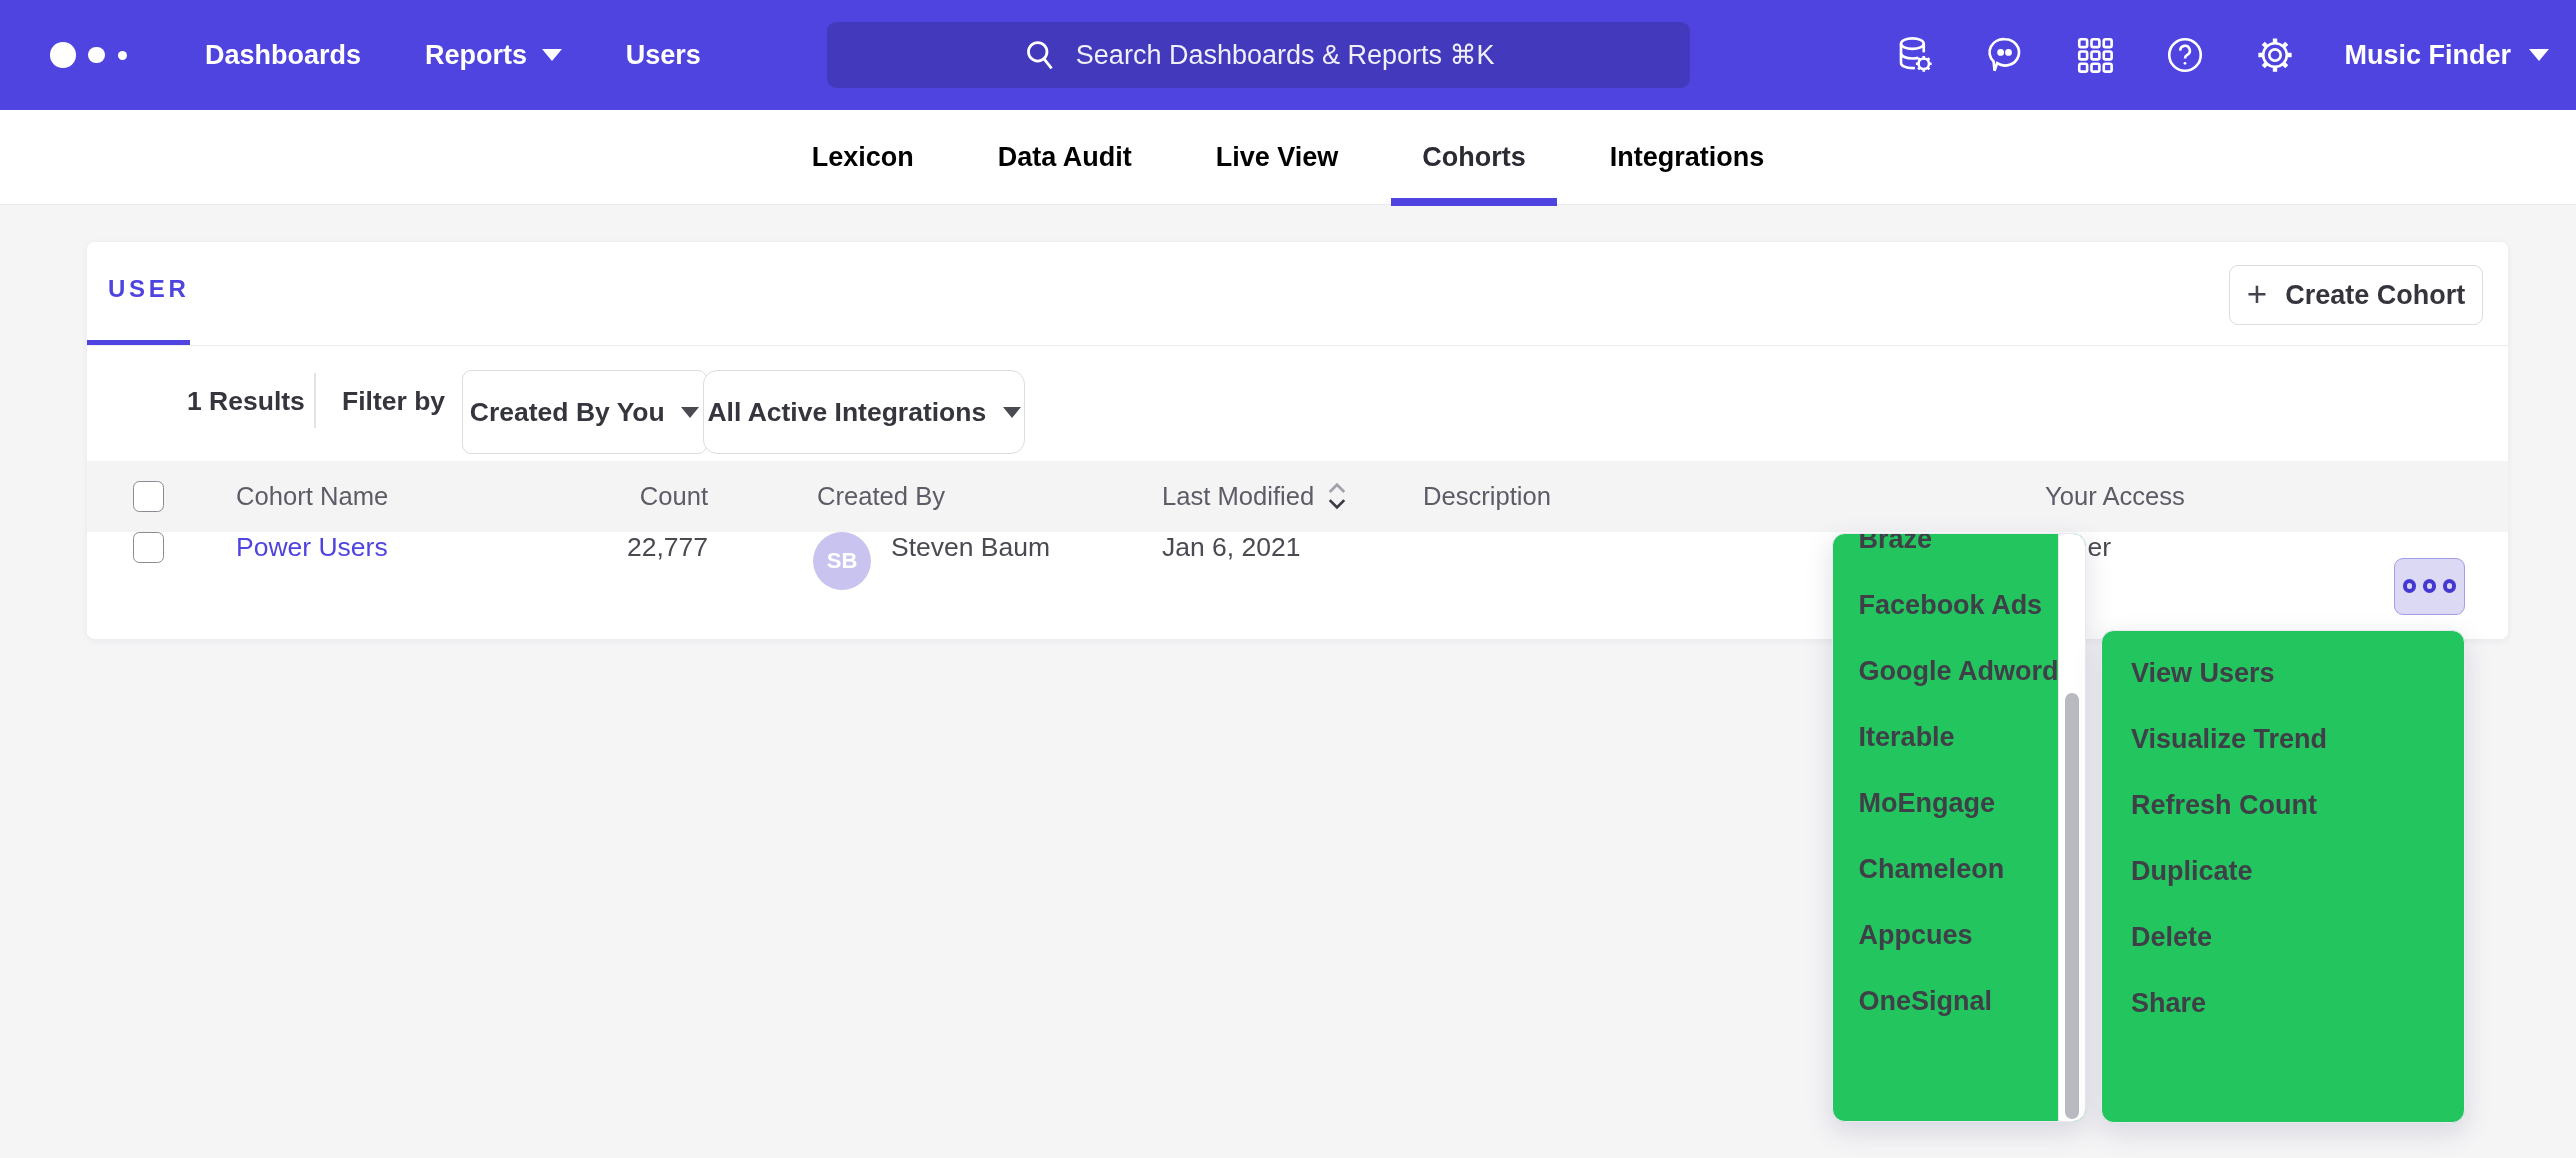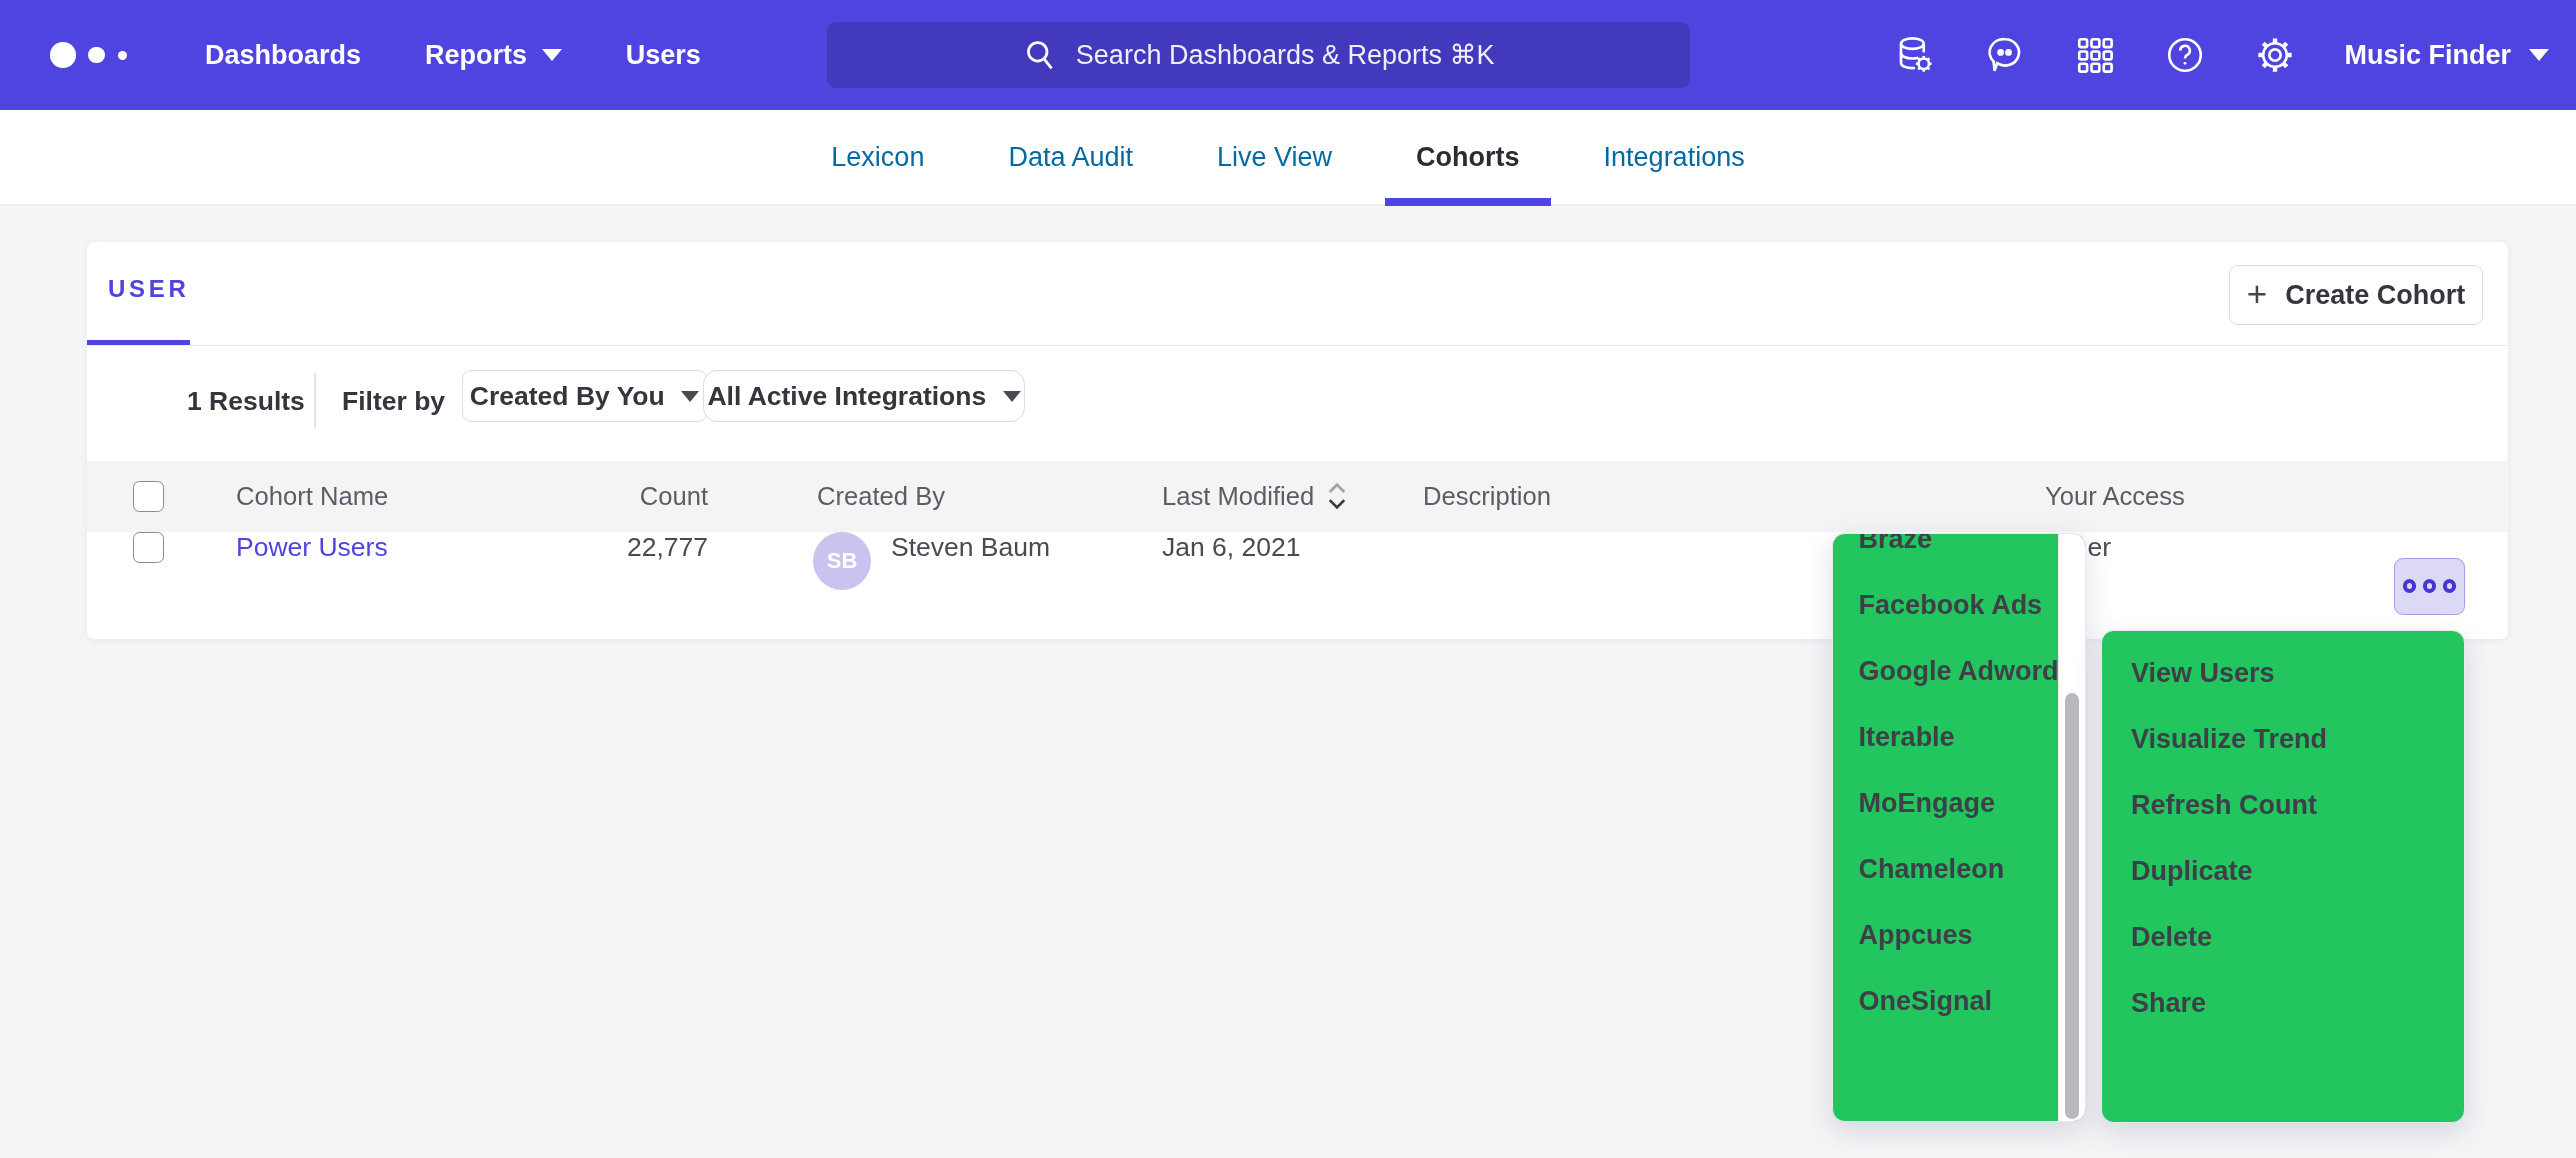--- a/index.html
+++ b/index.html
@@ -32,22 +32,22 @@
   .topbar-right { position:absolute; right:27px; top:0; height:110px; display:flex; align-items:center; gap:48px; }
   .tb-icon { width:42px; height:42px; display:flex; align-items:center; justify-content:center; cursor:pointer; }
   .project { color:#fff; font-size:27px; font-weight:700; display:flex; align-items:center; gap:18px; cursor:pointer; }
   
   .tabbar {
     position:absolute; left:0; top:110px; width:2576px; height:95px;
     background:#fff; border-bottom:1.8px solid #e9e9ec;
     display:flex; align-items:center; justify-content:center; gap:22px;
   }
   .tab {
-    font-size:27px; color:#0369a1; padding:0 31px; height:95px;
-    display:flex; align-items:center; cursor:pointer; position:relative;
+    font-size:27px; color:#000000; padding:0 31px; height:95px;
+    display:flex; align-items:center; cursor:pointer; position:relative;font-weight:bold;
   }
   .tab.active { color:#2b2b33; font-weight:600; }
   .tab.active::after {
     content:""; position:absolute; left:0; right:0; bottom:-1.8px; height:8.2px; background:#4f44e0;
   }
   
   .card {
     position:absolute; left:87px; top:242px; width:2421px; height:397px;
     background:#fff; border-radius:7.3px; box-shadow:0 1.8px 7.3px rgba(40,40,80,0.06);
     z-index:1;
@@ -64,21 +64,21 @@
     display:flex; align-items:center; justify-content:center; gap:18px;
     font-size:27px; font-weight:600; color:#35353d; cursor:pointer;
   }
   .plus-glyph { font-size:35px; font-weight:400; color:#45454d; line-height:1; margin-top:-3.7px; }
   
   .filter-row { position:absolute; left:0; top:104px; width:2421px; height:115px; }
   .results-count { position:absolute; left:100px; top:40px; font-size:26.5px; font-weight:600; color:#35353d; }
   .v-divider { position:absolute; left:227px; top:27px; width:1.8px; height:55px; background:#e3e3e7; }
   .filter-by { position:absolute; left:255px; top:40px; font-size:26.5px; font-weight:600; color:#35353d; }
   .drop-btn {
-    position:absolute; top:24px; height:52px; border:1.8px solid #dcdce1; border-radius:9px;
+    position:absolute; top:24px; height:84px; border:1.8px solid #dcdce1; border-radius:9px;
     background:#fff; display:flex; align-items:center; justify-content:center; gap:16.4px;
     font-size:26.5px; font-weight:600; color:#35353d; cursor:pointer;
   }
   .drop-btn .caret { width:0; height:0; border-left:9px solid transparent; border-right:9px solid transparent; border-top:11px solid #4a4a52; }
   .btn-created { left:375px; width:245px; }
   .btn-integrations { left:616px; width:322px;border-radius:14px; }
   .cohort-search {
     position:absolute; left:1848px; top:23px; width:534px; height:69px;
     background:#f4f4f6; border-radius:11px; display:flex; align-items:center; gap:18px; padding-left:24px;
   }

